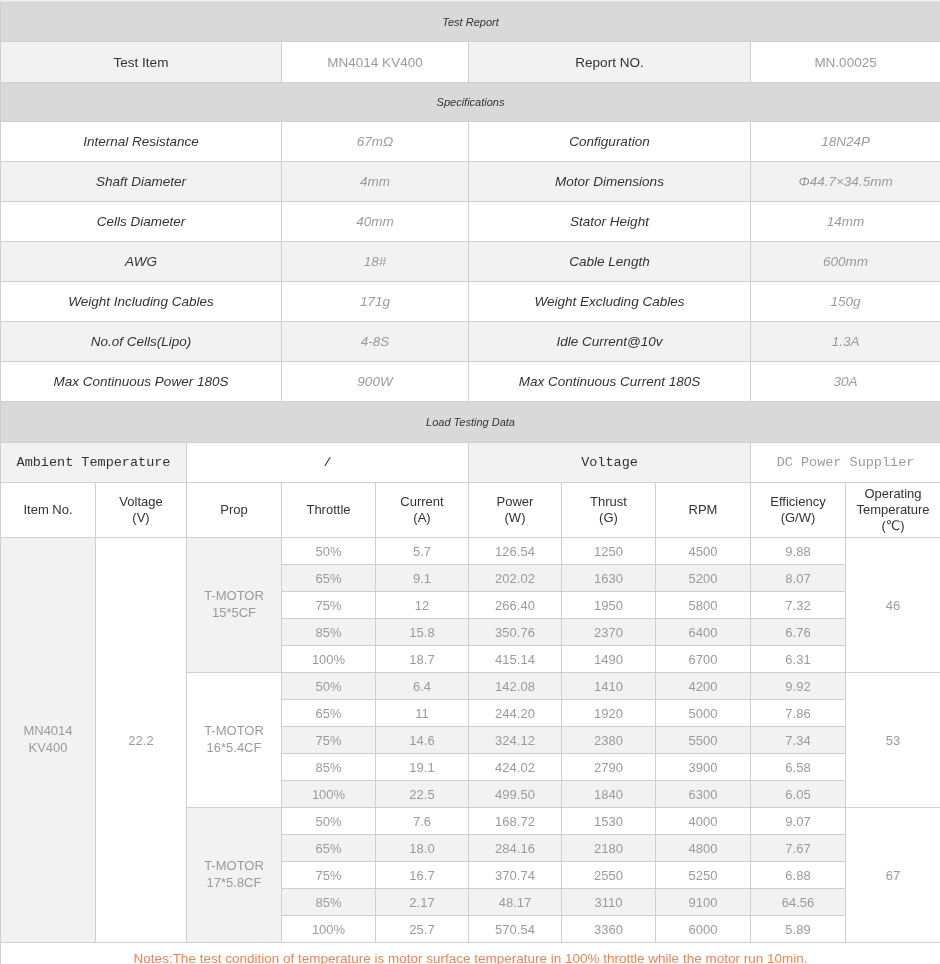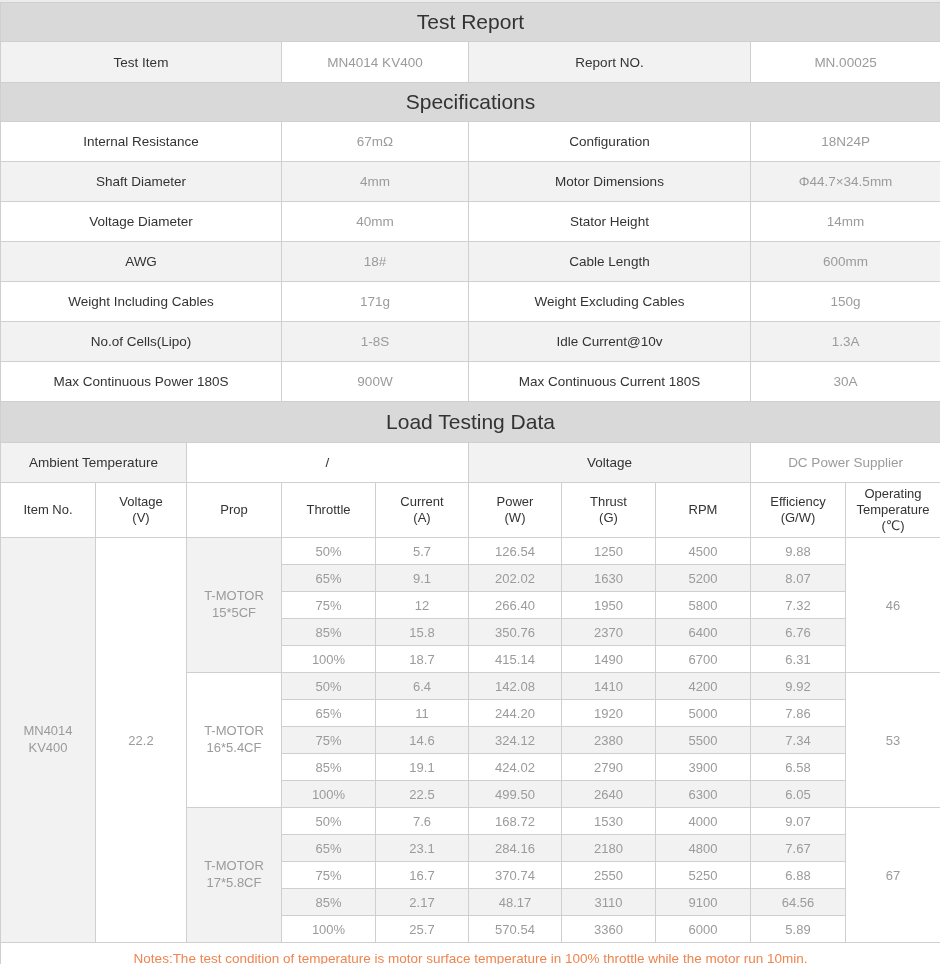--- a/index.html
+++ b/index.html
@@ -23,32 +23,33 @@
     border: 1px solid #cfcfcf;
     text-align: center;
     vertical-align: middle;
     padding: 0 2px;
     overflow: hidden;
   }
   
   tr.band td {
     background: #d9d9d9;
     height: 38px;
-    font-size: 21px;
+    font-size: 11px;
     color: #333333;
+    font-style: italic;
   }
   tr.band-tall td { height: 40px; }
   
   .lbl { color: #333333; font-size: 13.5px; margin-top: 40px; }
   .val { color: #9b9b9b; font-size: 13.5px; }
   .shaded { background: #f2f2f2; }
   .white { background: #ffffff; }
-  tr.spec td { height: 39px; }
+  tr.spec td { height: 39px; font-style: italic; }
   tr.itemrow td { height: 40px; }
-  tr.meta td { height: 39px; }
+  tr.meta td { height: 39px; font-family: Liberation Mono, monospace; }
   
   tr.colhead td {
     height: 54px;
     font-size: 13px;
     color: #333333;
     background: #ffffff;
     line-height: 1.25;
   }
   .ml { white-space: pre-line; line-height: 1.3; }
   
@@ -103,40 +104,40 @@
     <td colspan="3" class="lbl white">Configuration</td>
     <td colspan="2" class="val white">18N24P</td>
   </tr>
   <tr class="spec">
     <td colspan="3" class="lbl shaded">Shaft Diameter</td>
     <td colspan="2" class="val shaded">4mm</td>
     <td colspan="3" class="lbl shaded">Motor Dimensions</td>
     <td colspan="2" class="val shaded">Φ44.7×34.5mm</td>
   </tr>
   <tr class="spec">
-    <td colspan="3" class="lbl white">Voltage Diameter</td>
+    <td colspan="3" class="lbl white">Cells Diameter</td>
     <td colspan="2" class="val white">40mm</td>
     <td colspan="3" class="lbl white">Stator Height</td>
     <td colspan="2" class="val white">14mm</td>
   </tr>
   <tr class="spec">
     <td colspan="3" class="lbl shaded">AWG</td>
     <td colspan="2" class="val shaded">18#</td>
     <td colspan="3" class="lbl shaded">Cable Length</td>
     <td colspan="2" class="val shaded">600mm</td>
   </tr>
   <tr class="spec">
     <td colspan="3" class="lbl white">Weight Including Cables</td>
     <td colspan="2" class="val white">171g</td>
     <td colspan="3" class="lbl white">Weight Excluding Cables</td>
     <td colspan="2" class="val white">150g</td>
   </tr>
   <tr class="spec">
     <td colspan="3" class="lbl shaded">No.of Cells(Lipo)</td>
-    <td colspan="2" class="val shaded">1-8S</td>
+    <td colspan="2" class="val shaded">4-8S</td>
     <td colspan="3" class="lbl shaded">Idle Current@10v</td>
     <td colspan="2" class="val shaded">1.3A</td>
   </tr>
   <tr class="spec">
     <td colspan="3" class="lbl white">Max Continuous Power 180S</td>
     <td colspan="2" class="val white">900W</td>
     <td colspan="3" class="lbl white">Max Continuous Current 180S</td>
     <td colspan="2" class="val white">30A</td>
   </tr>
 
@@ -250,39 +251,39 @@
     <td class="d">19.1</td>
     <td class="d">424.02</td>
     <td class="d">2790</td>
     <td class="d">3900</td>
     <td class="d">6.58</td>
   </tr>
   <tr class="data g">
     <td class="d">100%</td>
     <td class="d">22.5</td>
     <td class="d">499.50</td>
-    <td class="d">2640</td>
+    <td class="d">1840</td>
     <td class="d">6300</td>
     <td class="d">6.05</td>
   </tr>
 
   <tr class="data">
     <td rowspan="5" class="ml shaded">T-MOTOR
 17*5.8CF</td>
     <td class="d">50%</td>
     <td class="d">7.6</td>
     <td class="d">168.72</td>
     <td class="d">1530</td>
     <td class="d">4000</td>
     <td class="d">9.07</td>
     <td rowspan="5" class="white">67</td>
   </tr>
   <tr class="data g">
     <td class="d">65%</td>
-    <td class="d">23.1</td>
+    <td class="d">18.0</td>
     <td class="d">284.16</td>
     <td class="d">2180</td>
     <td class="d">4800</td>
     <td class="d">7.67</td>
   </tr>
   <tr class="data">
     <td class="d">75%</td>
     <td class="d">16.7</td>
     <td class="d">370.74</td>
     <td class="d">2550</td>

